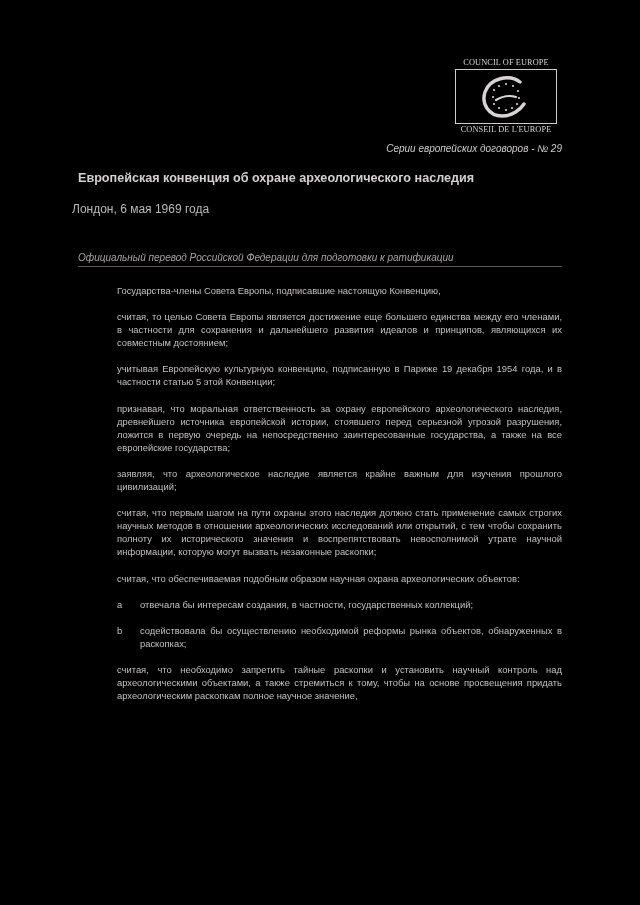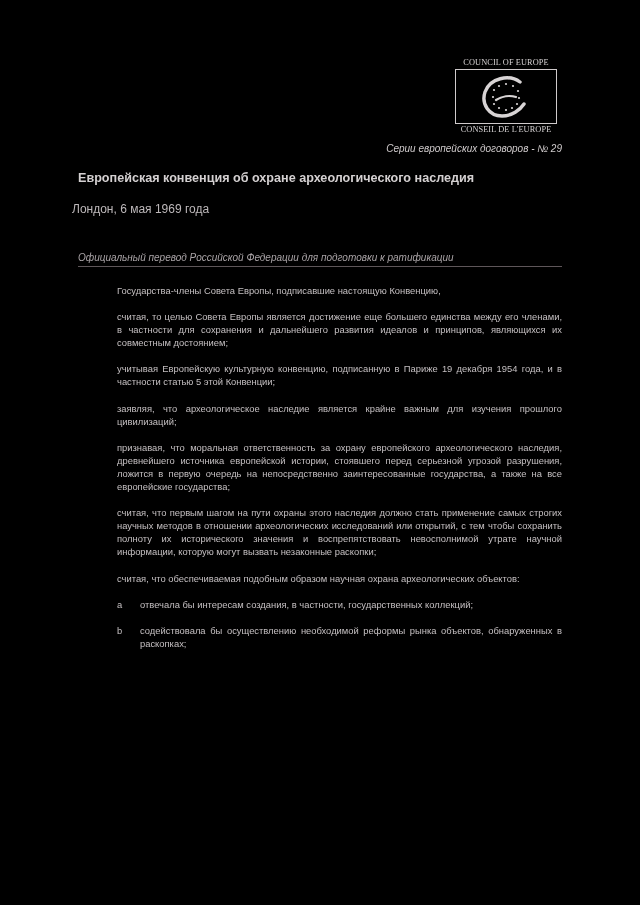--- a/index.html
+++ b/index.html
@@ -146,27 +146,28 @@
 <div class="place-date">Лондон, 6 мая 1969 года</div>
 
 <div class="translation-note">Официальный перевод Российской Федерации для подготовки к ратификации</div>
 
 <div class="rule"></div>
 
 <div class="body-text">
   <p class="para">Государства-члены Совета Европы, подписавшие настоящую Конвенцию,</p>
   <p class="para">считая, то целью Совета Европы является достижение еще большего единства между его членами, в частности для сохранения и дальнейшего развития идеалов и принципов, являющихся их совместным достоянием;</p>
   <p class="para">учитывая Европейскую культурную конвенцию, подписанную в Париже 19 декабря 1954 года, и в частности статью 5 этой Конвенции;</p>
+  <p class="para">признавая, что моральная ответственность за охрану европейского археологического наследия, древнейшего источника европейской истории, стоявшего перед серьезной угрозой разрушения, ложится в первую очередь на непосредственно заинтересованные государства, а также на все европейские государства;</p>
   <p class="para">заявляя, что археологическое наследие является крайне важным для изучения прошлого цивилизаций;</p>
-  <p class="para">признавая, что моральная ответственность за охрану европейского археологического наследия, древнейшего источника европейской истории, стоявшего перед серьезной угрозой разрушения, ложится в первую очередь на непосредственно заинтересованные государства, а также на все европейские государства;</p>
   <p class="para">считая, что первым шагом на пути охраны этого наследия должно стать применение самых строгих научных методов в отношении археологических исследований или открытий, с тем чтобы сохранить полноту их исторического значения и воспрепятствовать невосполнимой утрате научной информации, которую могут вызвать незаконные раскопки;</p>
   <p class="para">считая, что обеспечиваемая подобным образом научная охрана археологических объектов:</p>
 
   <div class="list-item">
     <span class="list-marker">a</span>
     <span class="list-text">отвечала бы интересам создания, в частности, государственных коллекций;</span>
   </div>
   <div class="list-item">
     <span class="list-marker">b</span>
     <span class="list-text">содействовала бы осуществлению необходимой реформы рынка объектов, обнаруженных в раскопках;</span>
   </div>
 
+  <p class="para">считая, что необходимо запретить тайные раскопки и установить научный контроль над археологическими объектами, а также стремиться к тому, чтобы на основе просвещения придать археологическим раскопкам полное научное значение,</p>
 </div>
 
 </body></html>

